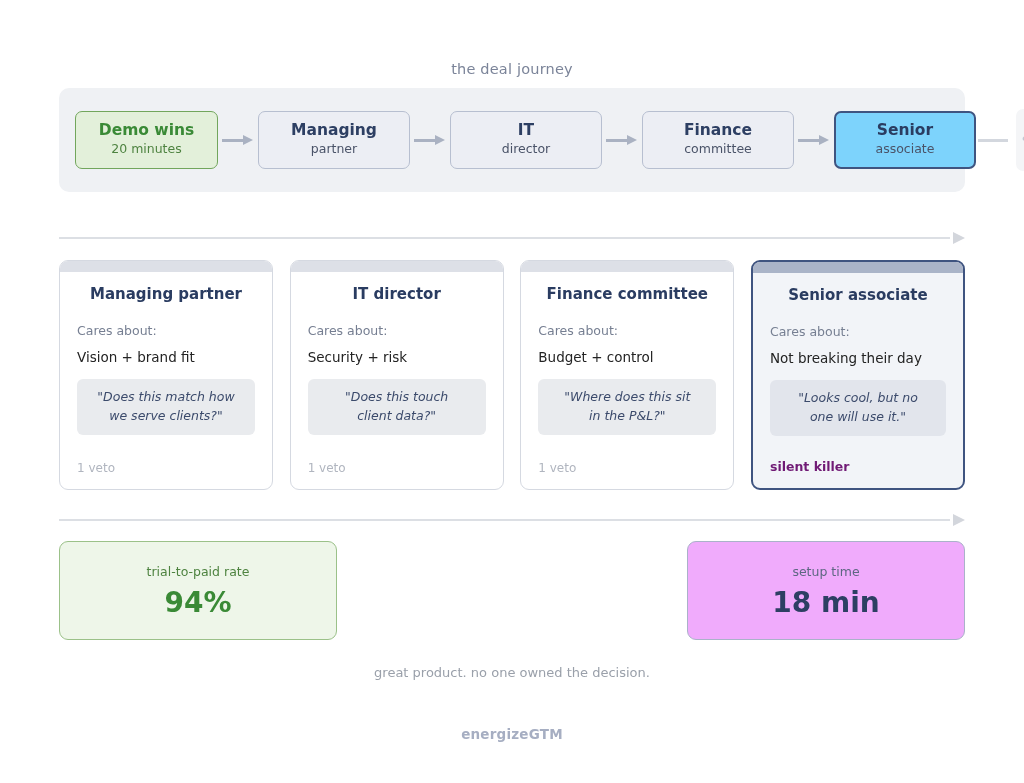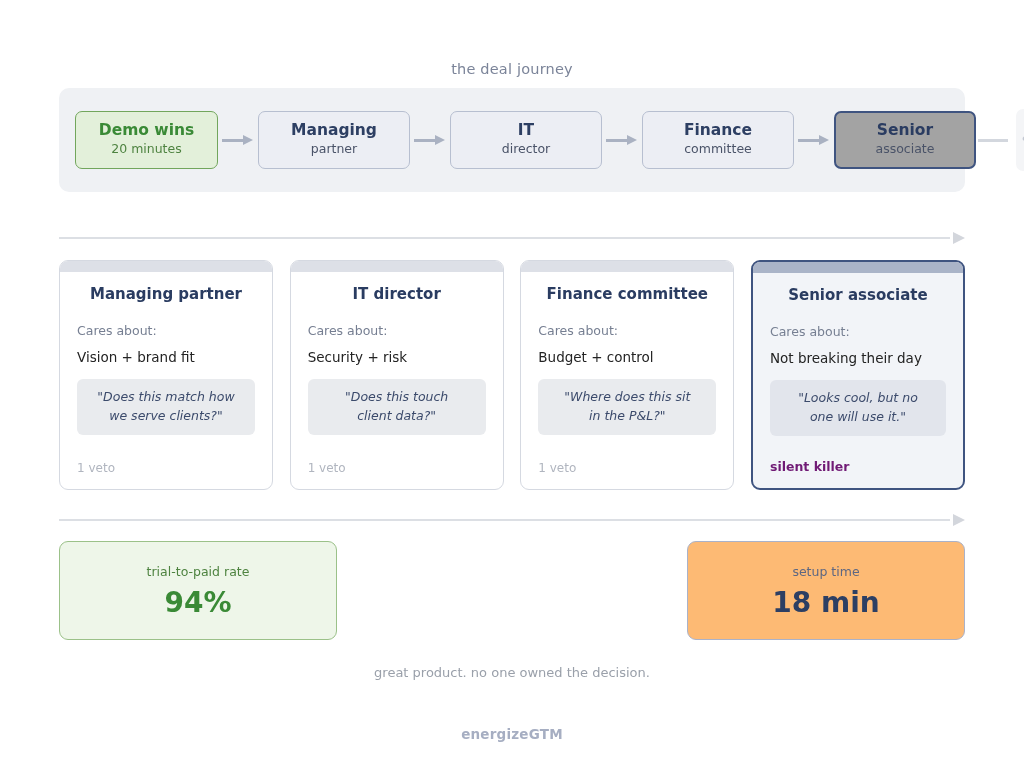--- a/index.html
+++ b/index.html
@@ -76,21 +76,21 @@
   }
   .jbox.first {
     background: #e3f0da;
     border-color: #72a65c;
     width: 143px;
   }
   .jbox.first .jtitle { color: #3a8a36; }
   .jbox.first .jsub { color: #4e8340; }
   .jbox.plain { width: 152px; }
   .jbox.accent {
-    background: #a3a3a3;
+    background: #7dd3fc;
     border: 2px solid #3f5480;
     width: 142px;
   }
   .jbox.accent .jtitle { color: #2a3c61; }
 
   .jarrow {
     flex: 0 0 auto;
     width: 40px;
     height: 10px;
     position: relative;
@@ -271,21 +271,21 @@
     color: #8a8f99;
     line-height: 1;
   }
   .metric.green {
     background: #eef6e9;
     border-color: #9bc189;
   }
   .metric.green .mlabel { color: #4e8340; }
   .metric.green .mvalue { color: #3a8a36; }
   .metric.blue {
-    background: #fdba74;
+    background: #f0abfc;
     border-color: #aab2c9;
     border-radius: 9px;
   }
   .metric.blue .mlabel { color: #5d6782; }
   .metric.blue .mvalue { color: #2d3f63; }
 
   
   .tagline {
     position: absolute;
     left: 0;

